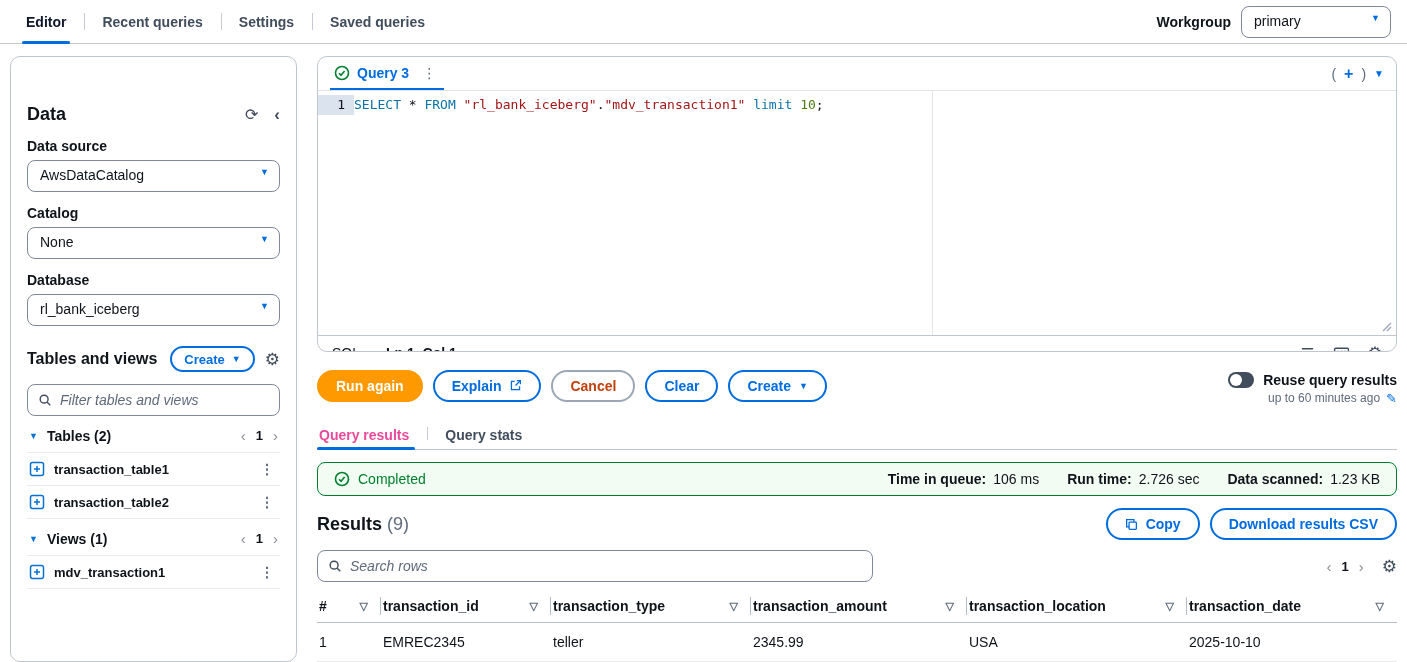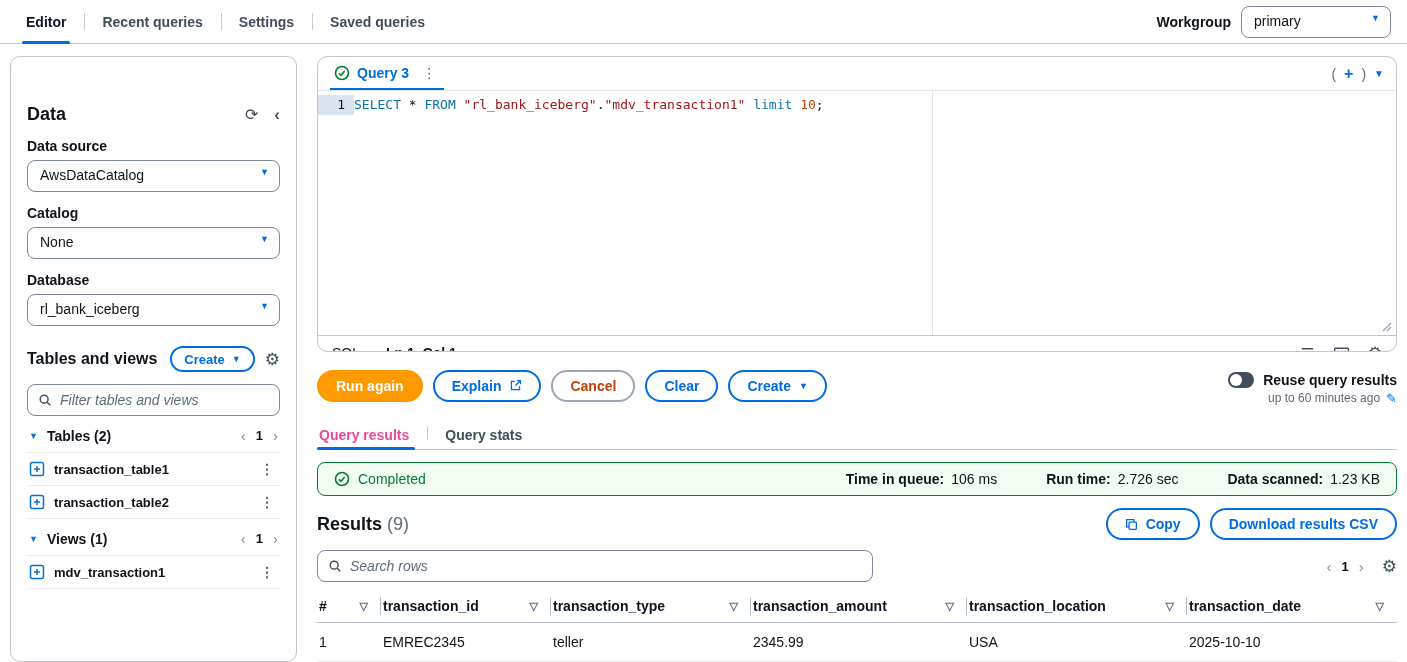--- a/index.html
+++ b/index.html
@@ -67,21 +67,21 @@
   .tab-controls .plus { color:#006ce0; font-weight:700; font-size:16px; cursor:pointer; }
   .tab-controls .caret { font-size:10px; cursor:pointer; }
 
   .code-area { position:relative; height:244px; display:flex; font-family:"DejaVu Sans Mono", monospace; font-size:13px; }
   .gutter { width:36px; flex:none; padding-top:4px; }
   .ln { height:20px; line-height:20px; text-align:right; padding-right:9px; color:#5f6b7a; }
   .ln.active { background:#dbe3ee; color:#0f141a; }
   .code-col { padding-top:4px; white-space:pre; line-height:20px; flex:1; }
   .tok-kw { color:#0b73a8; }
   .tok-str { color:#a31515; }
-  .tok-num { color:#c2410c; }
+  .tok-num { color:#4d7c0f; }
   .v-divider { position:absolute; left:57%; top:0; bottom:0; width:1px; background:#e3e6e9; }
   .resize-handle { position:absolute; right:4px; bottom:3px; cursor:nwse-resize; }
 
   .status-bar { height:34px; border-top:1px solid #c0c6cd; display:flex; align-items:center; padding:0 14px; gap:26px; }
   .status-pos { font-weight:700; }
   .sb-icons { margin-left:auto; display:flex; align-items:center; gap:18px; }
   .sb-icons .icon-gear { font-size:16px; }
 
   
   .actions-row { margin-top:18px; display:flex; align-items:flex-start; gap:10px; }
@@ -101,21 +101,21 @@
   .res-tab { position:relative; padding:0 18px; font-weight:700; color:#414d5c; display:flex; align-items:center; cursor:pointer; }
   .res-tab:first-child { padding-left:2px; }
   .res-tab.active { color:#ec4899; }
   .res-tab.active::after { content:""; position:absolute; left:0; right:12px; bottom:-1px; height:3px; background:#006ce0; border-radius:2px; }
   .res-tab:not(:first-child)::before { content:""; position:absolute; left:0; top:5px; bottom:9px; width:1px; background:#c6cbd2; }
 
   
   .banner { margin-top:12px; height:36px; border:1px solid #00802f; background:#f2fcf3; border-radius:8px;
     display:flex; align-items:center; padding:0 16px; gap:8px; }
   .banner .status-text { color:#00802f; font-weight:400; }
-  .metrics { margin-left:auto; display:flex; gap:49px; }
+  .metrics { margin-left:auto; display:flex; gap:28px; }
   .metric { display:flex; gap:7px; align-items:center; }
   .metric b { font-weight:700; }
 
   
   .res-head { margin-top:12px; display:flex; align-items:center; }
   .res-title { font-size:18px; font-weight:700; }
   .res-count { font-size:18px; font-weight:400; color:#5f6b7a; margin-left:5px; }
   .res-actions { margin-left:auto; display:flex; gap:10px; }
 
   

